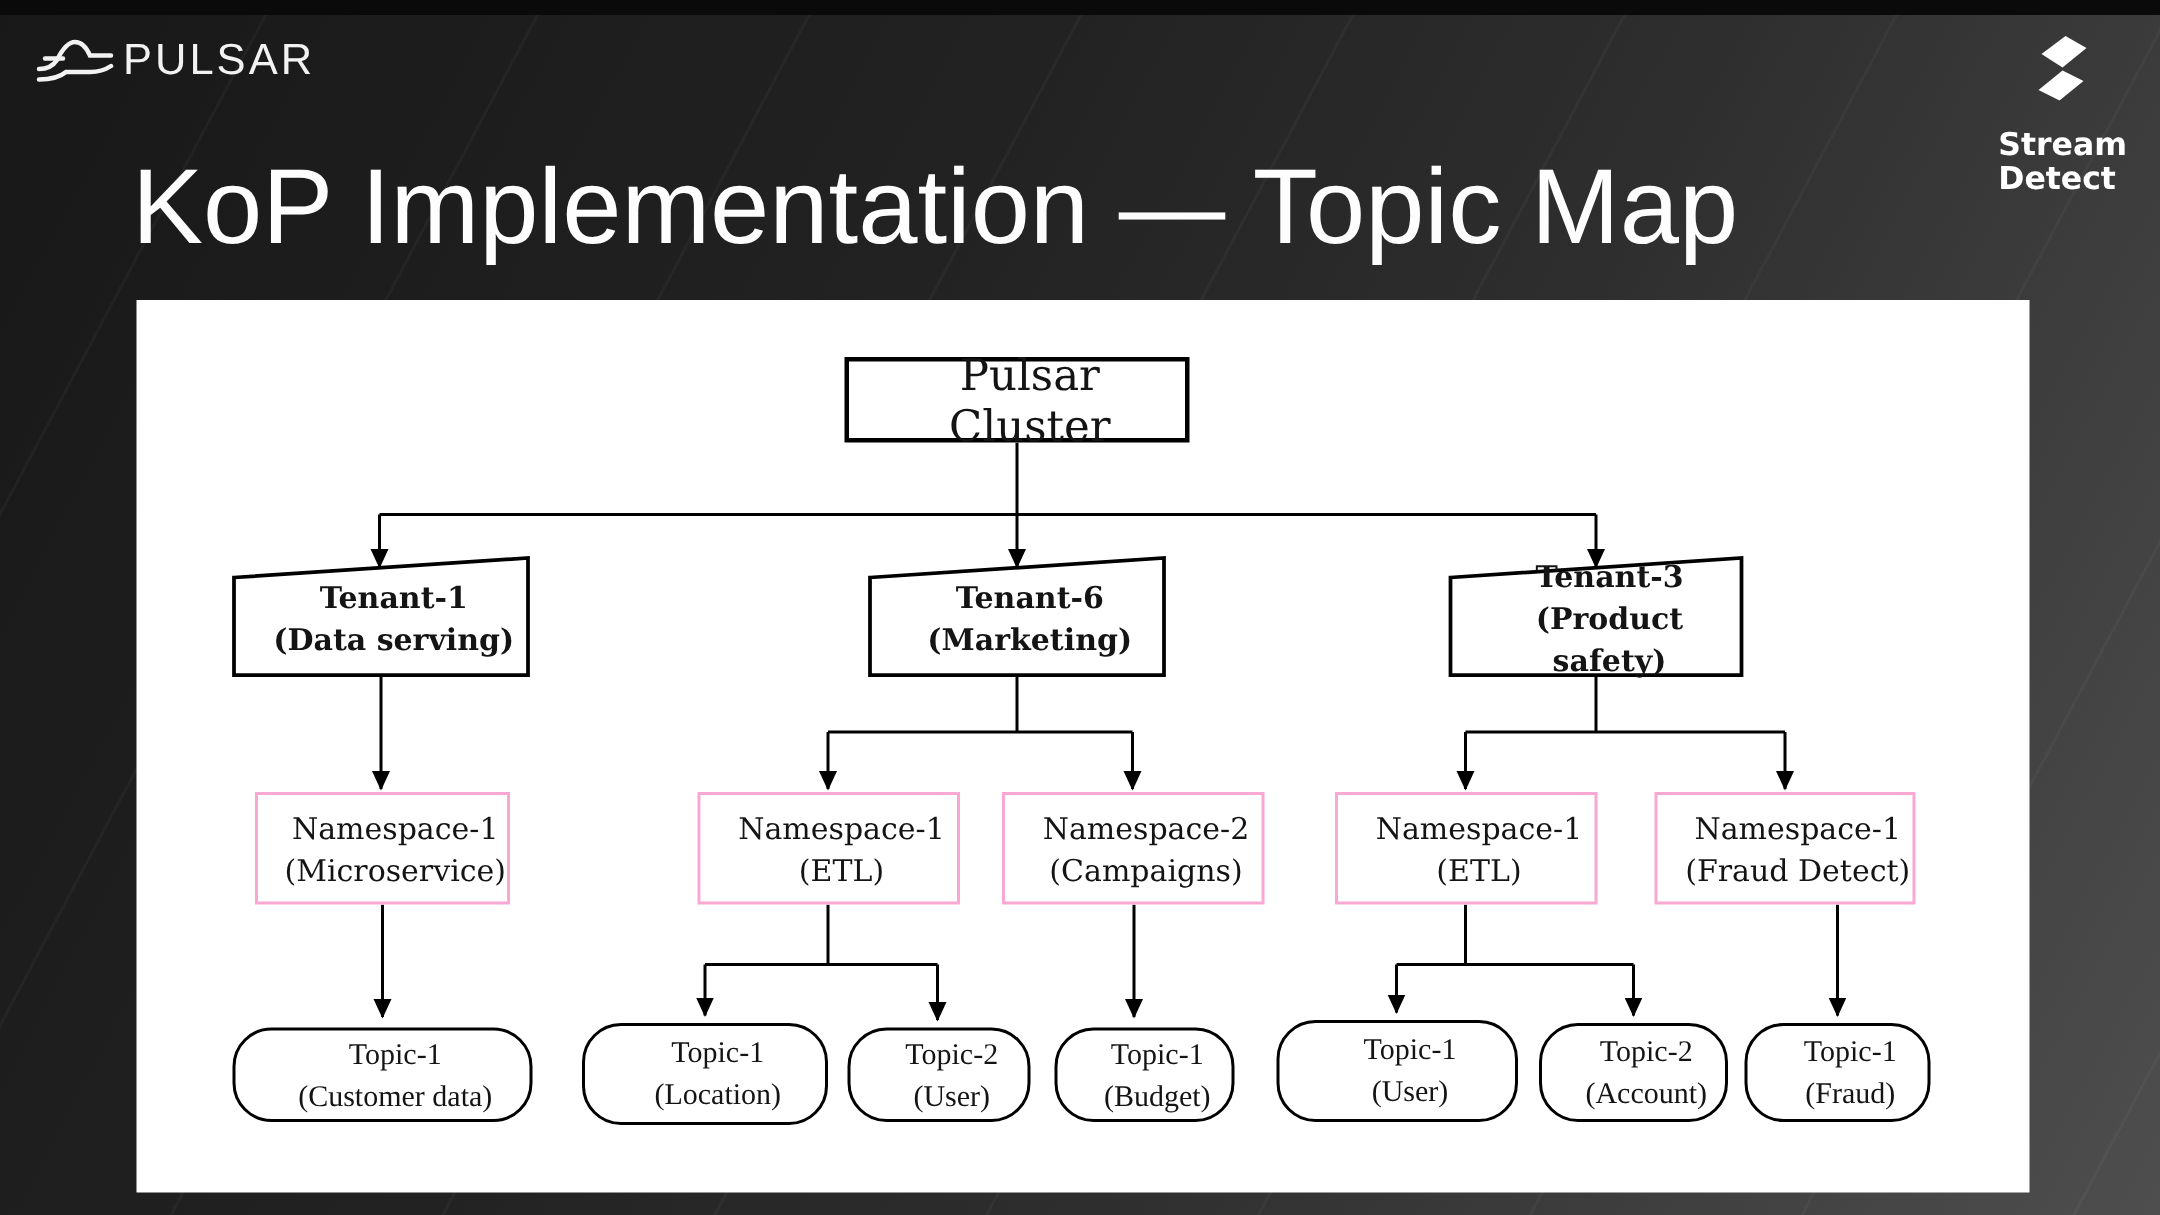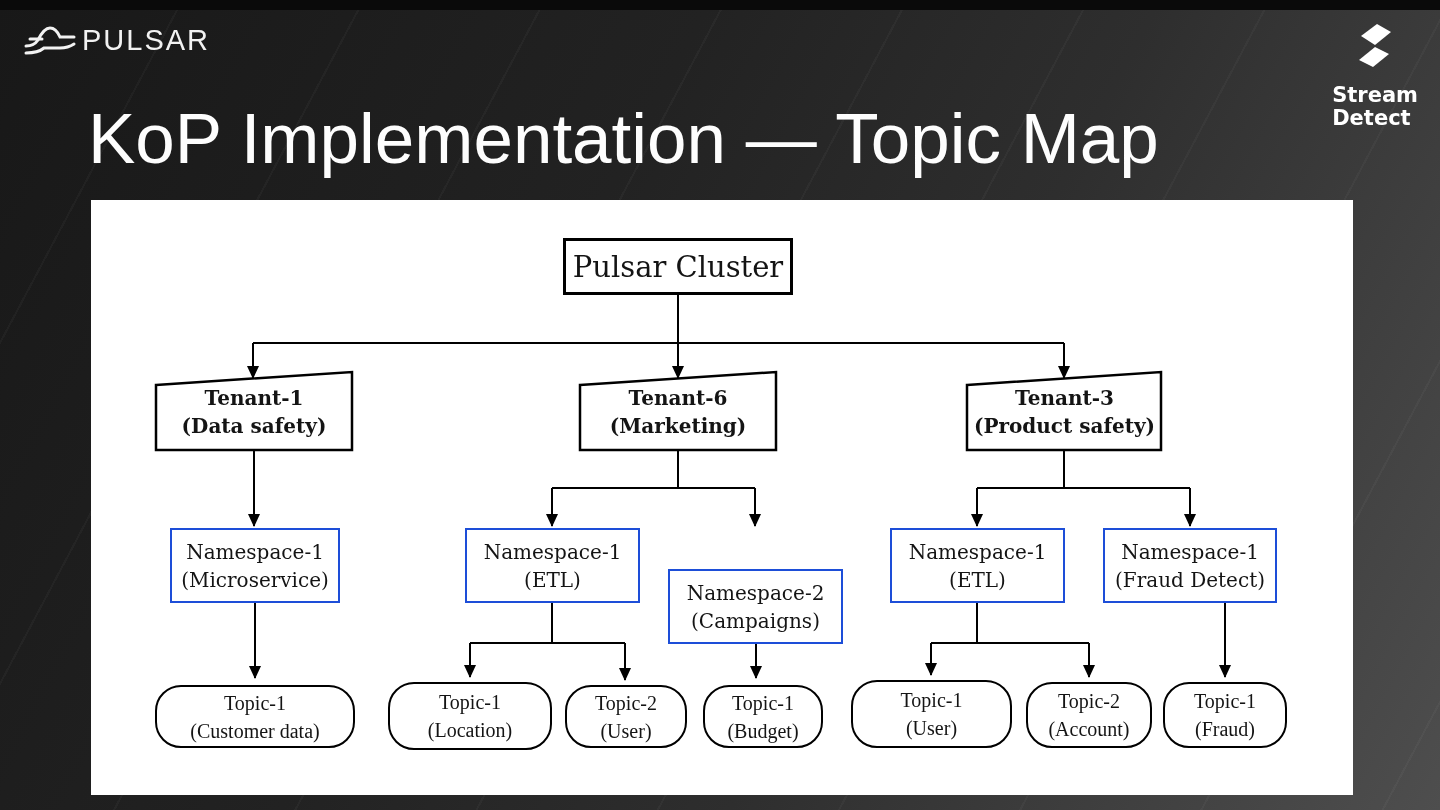--- a/index.html
+++ b/index.html
@@ -29,24 +29,24 @@
 
   
   .canvas{
     position:absolute;left:91px;top:200px;width:1262px;height:595px;background:#ffffff;
   }
   .canvas svg.wires{position:absolute;left:0;top:0;}
 
   .node{
     position:absolute;display:flex;flex-direction:column;align-items:center;justify-content:center;
     font-family:"DejaVu Serif","Liberation Serif",serif;color:#141414;text-align:center;
-    font-size:20px;line-height:28px;background:#ffffff;box-sizing:border-box;
+    font-size:20px;line-height:28px;background:#ffffff;box-sizing:border-box;padding-left:17px;
   }
   .node-root{border:3px solid #000;font-size:29px;line-height:34px;}
-  .node-ns{border:2px solid #1d4ed8;}
+  .node-ns{border:2px solid #f9a8d4;}
   .node-topic{border:2.5px solid #000;border-radius:26px;font-family:Liberation Serif, serif;}
   .node-tenant{background:transparent;font-weight:bold;} 
 </style>
 </head>
 <body>
 
 <div class="bg-streaks"></div>
 <div class="top-strip"></div>
 
 <div class="pulsar-brand">
@@ -122,40 +122,40 @@
       <polygon points="876,185 1070,172 1070,250 876,250"></polygon>
     </g>
   </svg>
 
   <div class="node node-root" style="left:472px;top:38px;width:230px;height:57px;">
     <div>Pulsar Cluster</div>
   </div>
 
   <div class="node node-tenant" style="left:65px;top:176px;width:196px;height:72px;">
     <div>Tenant-1</div>
-    <div>(Data safety)</div>
+    <div>(Data serving)</div>
   </div>
   <div class="node node-tenant" style="left:489px;top:176px;width:196px;height:72px;">
     <div>Tenant-6</div>
     <div>(Marketing)</div>
   </div>
   <div class="node node-tenant" style="left:876px;top:176px;width:195px;height:72px;">
     <div>Tenant-3</div>
     <div>(Product safety)</div>
   </div>
 
   <div class="node node-ns" style="left:79px;top:328px;width:170px;height:75px;">
     <div>Namespace-1</div>
     <div>(Microservice)</div>
   </div>
   <div class="node node-ns" style="left:374px;top:328px;width:175px;height:75px;">
     <div>Namespace-1</div>
     <div>(ETL)</div>
   </div>
-  <div class="node node-ns" style="left:577px;top:328px;width:175px;height:75px;margin-top:41px;">
+  <div class="node node-ns" style="left:577px;top:328px;width:175px;height:75px;">
     <div>Namespace-2</div>
     <div>(Campaigns)</div>
   </div>
   <div class="node node-ns" style="left:799px;top:328px;width:175px;height:75px;">
     <div>Namespace-1</div>
     <div>(ETL)</div>
   </div>
   <div class="node node-ns" style="left:1012px;top:328px;width:174px;height:75px;">
     <div>Namespace-1</div>
     <div>(Fraud Detect)</div>

